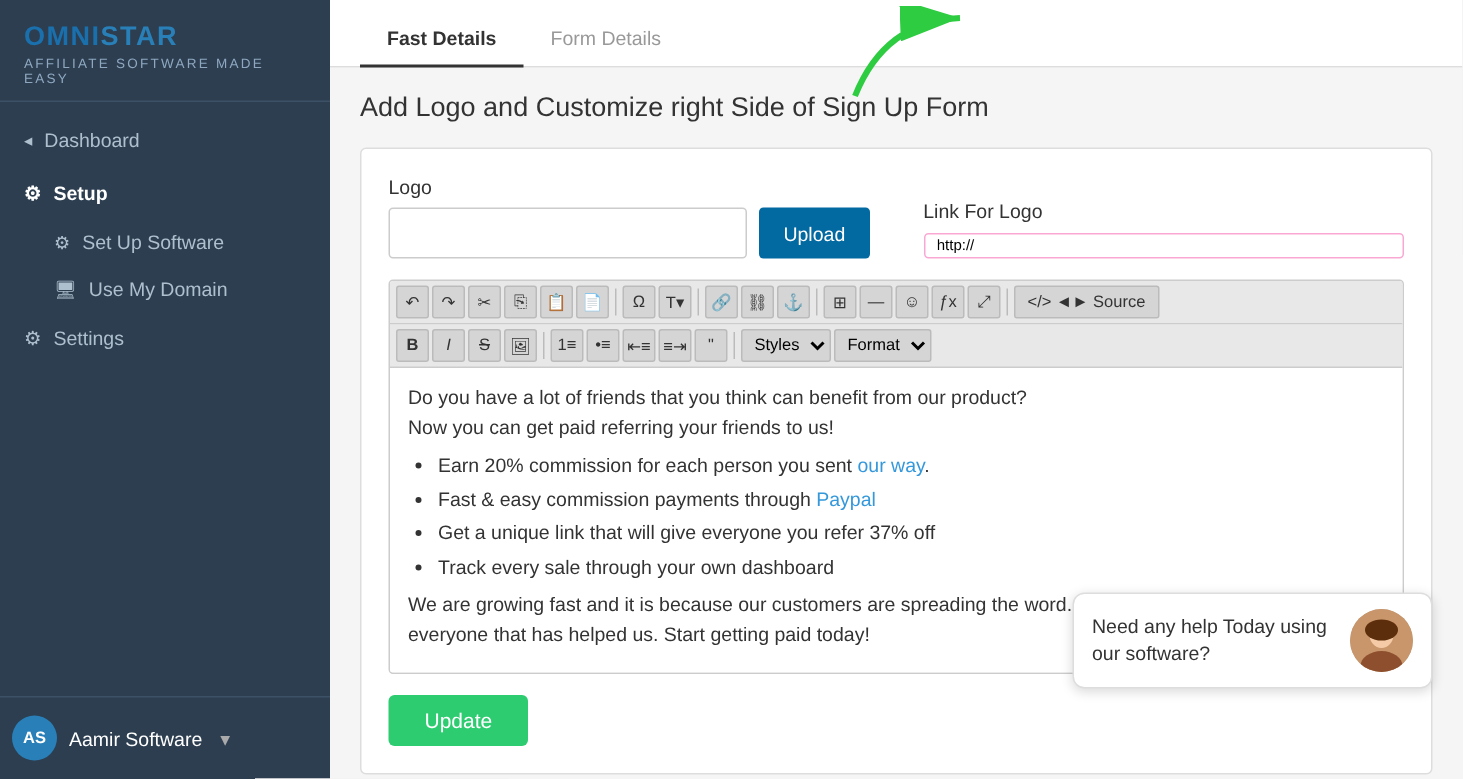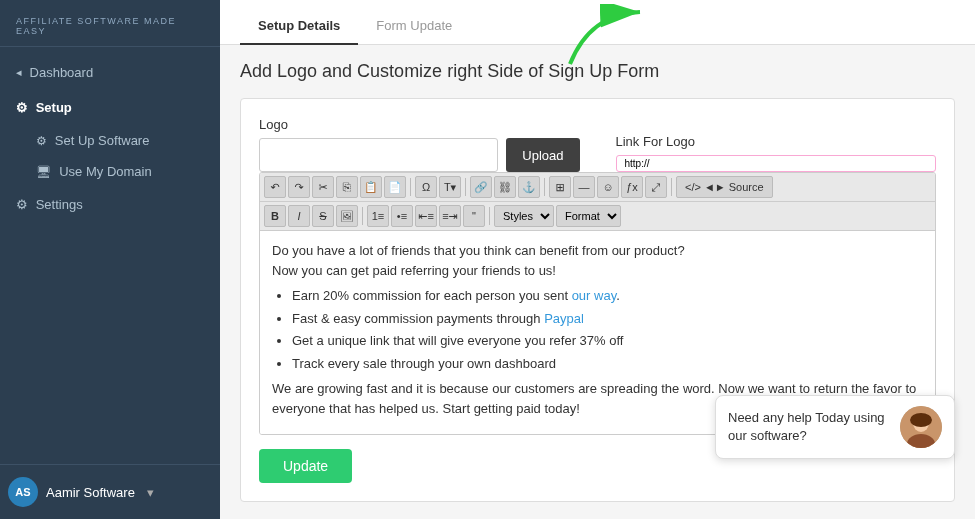--- a/index.html
+++ b/index.html
@@ -132,20 +132,21 @@
       background: #fff;
       border: 1px solid #ddd;
       border-radius: 4px;
       padding: 18px;
     }
 
     
     .logo-link-row {
       display: flex;
       gap: 36px;
+      margin-bottom: 14px;
       align-items: flex-end;
       justify-content: space-between;
     }
     .logo-section { flex: 1; }
     .link-section { flex: 1; }
     .field-label {
       font-size: 13px;
       color: #333;
       font-weight: 500;
       margin-bottom: 6px;
@@ -158,21 +159,21 @@
     .logo-text-input {
       flex: 1;
       height: 34px;
       border: 1px solid #ccc;
       border-radius: 3px;
       padding: 0 8px;
       font-size: 13px;
       outline: none;
     }
     .upload-btn {
-      background: #404040;
+      background: #0369a1;
       color: #fff;
       border: none;
       padding: 0 16px;
       height: 34px;
       border-radius: 3px;
       cursor: pointer;
       font-size: 13px;
       font-weight: 500;
     }
     .link-input {
@@ -309,20 +310,23 @@
       left: 340px;
       pointer-events: none;
       z-index: 10;
     }
   </style>
 </head>
 <body>
 
 <div id="sidebar">
   <div id="sidebar-logo">
+    <div class="logo-text">
+      <span style="color:#1a6fad">OMNI</span><span>STAR</span>
+    </div>
     <div class="logo-subtitle">AFFILIATE SOFTWARE MADE EASY</div>
   </div>
   <nav class="sidebar-nav">
     <div class="nav-item">
       <span style="font-size:11px;">◂</span>
       <span>Dashboard</span>
     </div>
     <div class="nav-section-label">
       <span style="font-size:13px;">⚙</span>
       <span>Setup</span>
@@ -346,24 +350,24 @@
     </div>
     <span class="footer-name">Aamir Software</span>
     <span style="color:#aaa; margin-left:4px;">▾</span>
   </div>
 </div>
 
 <div id="main" style="position:relative;">
 
   <div class="tabs-bar">
     <div class="tab active">
-      <span>Setup Details</span>
+      <span>Fast Details</span>
     </div>
     <div class="tab inactive">
-      <span>Form Update</span>
+      <span>Form Details</span>
     </div>
 
     <div class="arrow-container">
       <svg width="100" height="70" viewBox="0 0 100 70">
         <defs>
           <marker id="arrowhead" markerWidth="10" markerHeight="7" refX="10" refY="3.5" orient="auto">
             <polygon points="0 0, 10 3.5, 0 7" fill="#2ecc40"></polygon>
           </marker>
         </defs>
         <path d="M 10 60 Q 30 10 80 8" stroke="#2ecc40" stroke-width="4" fill="none" marker-end="url(#arrowhead)"></path>

